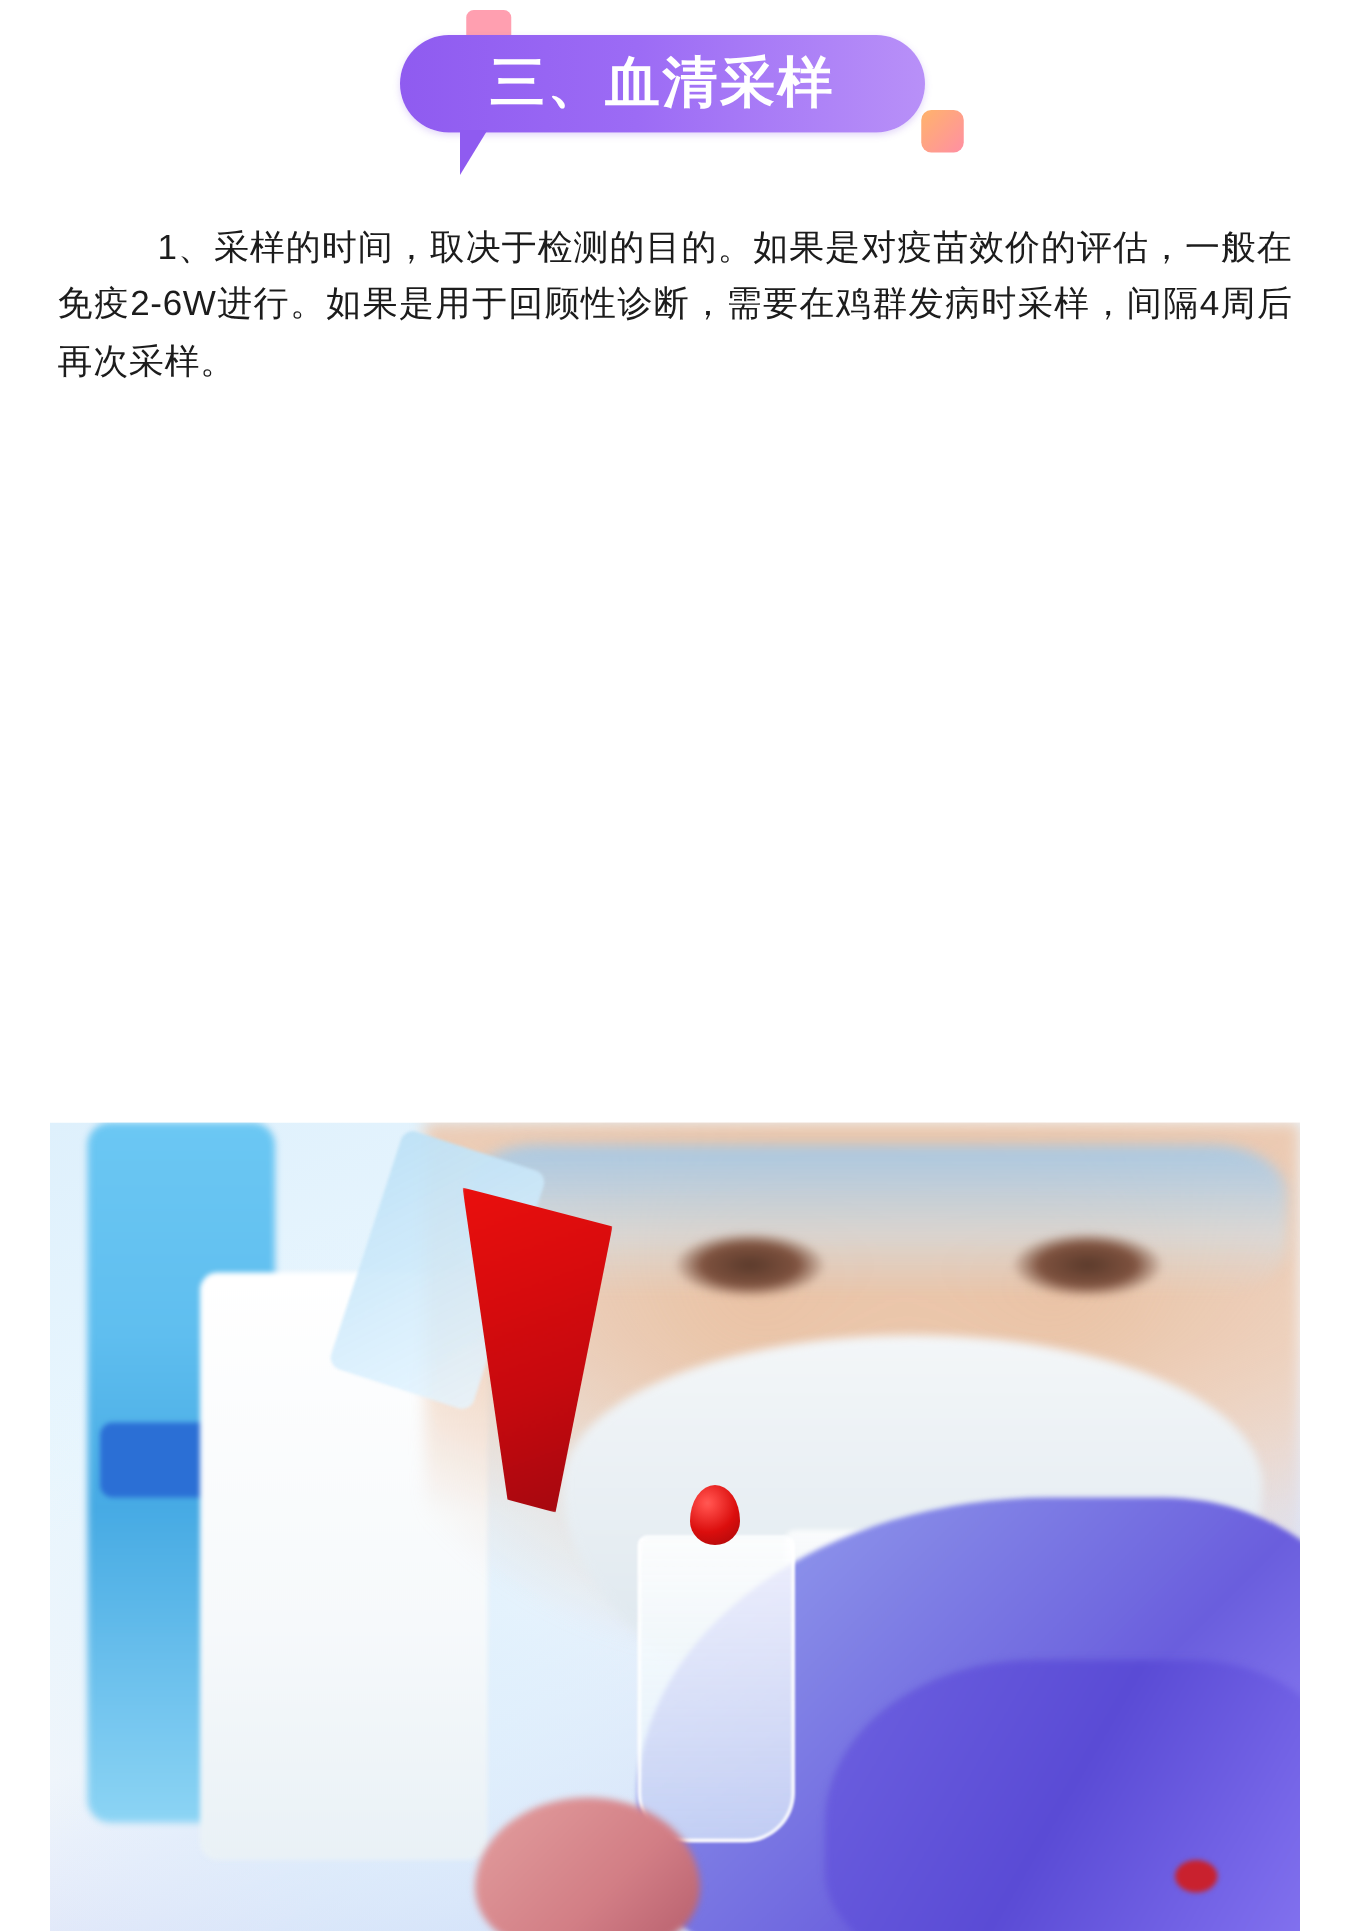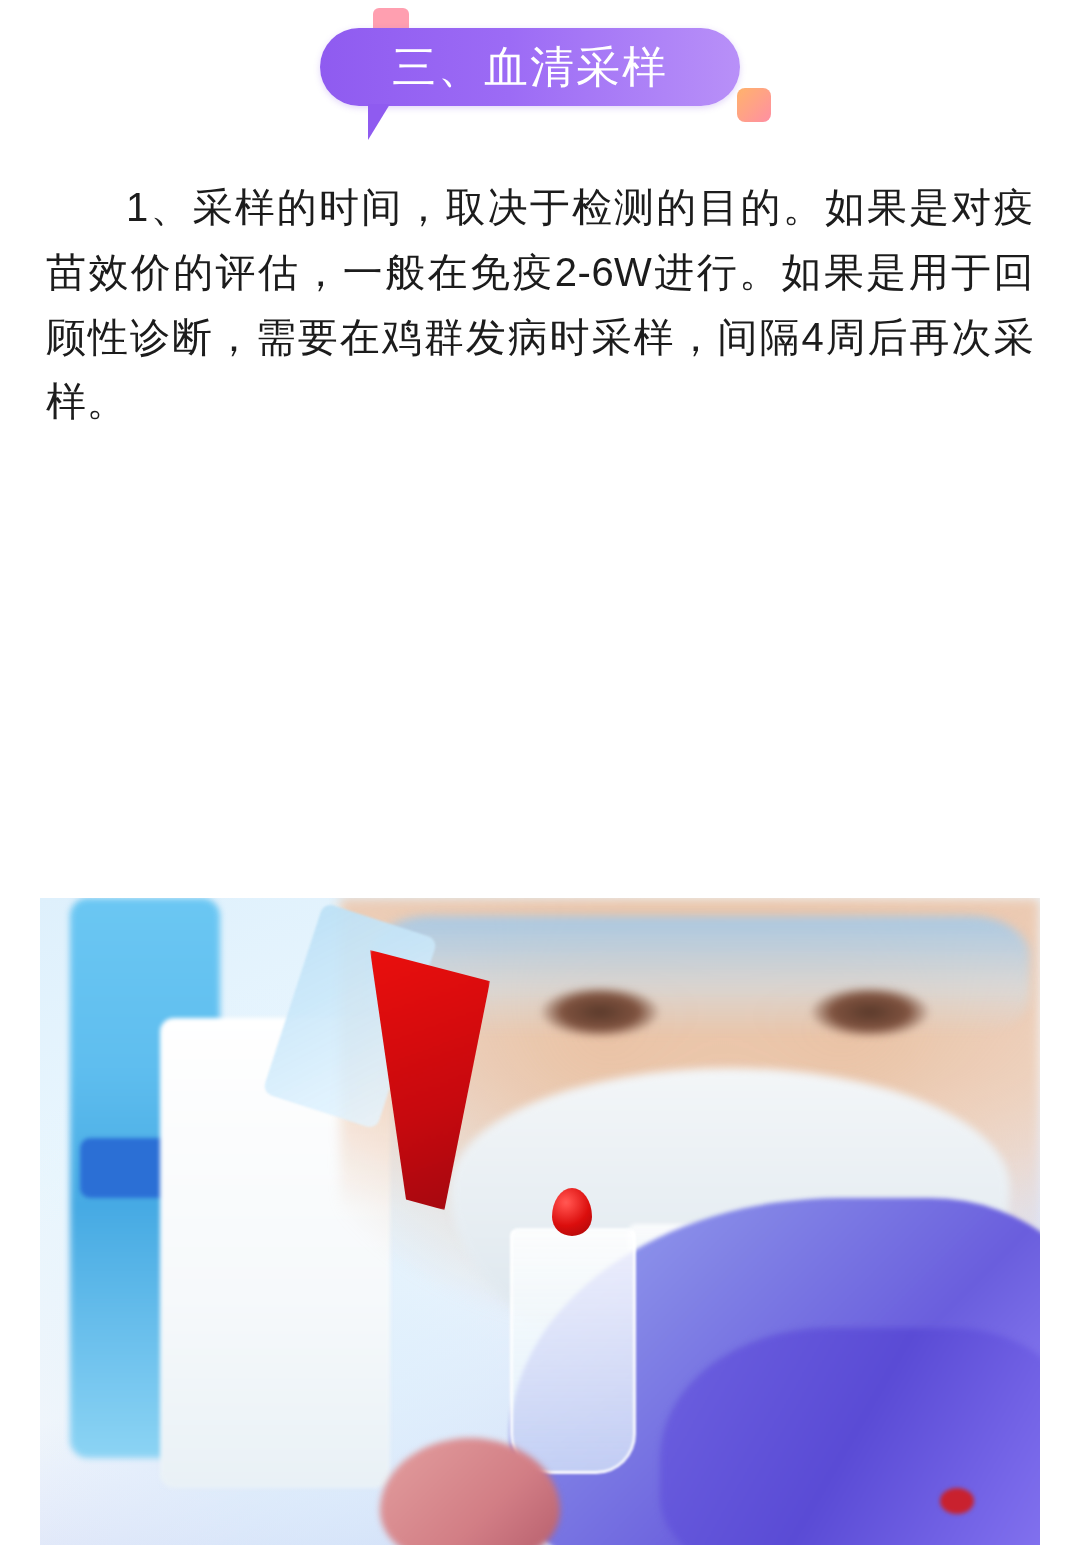--- a/index.html
+++ b/index.html
@@ -58,34 +58,34 @@
     bottom: -34px;
     width: 0;
     height: 0;
     border-left: 22px solid #8f5bf0;
     border-right: 16px solid transparent;
     border-bottom: 36px solid transparent;
   }
   .title-text {
     color: #ffffff;
     font-size: 44px;
-    font-weight: normal;
+    font-weight: bold;
     letter-spacing: 2px;
     line-height: 1;
     z-index: 2;
   }
 
   
   .content {
     padding: 0 46px;
     box-sizing: border-box;
     width: 1080px;
   }
   .para {
-    font-size: 40px;
+    font-size: 28px;
     line-height: 1.62;
     color: #1c1c1c;
     text-align: justify;
     text-justify: inter-ideograph;
     margin: 0 0 12px 0;
     text-indent: 80px;
     letter-spacing: 0.5px;
   }
   .para:last-child {
     margin-bottom: 0;

